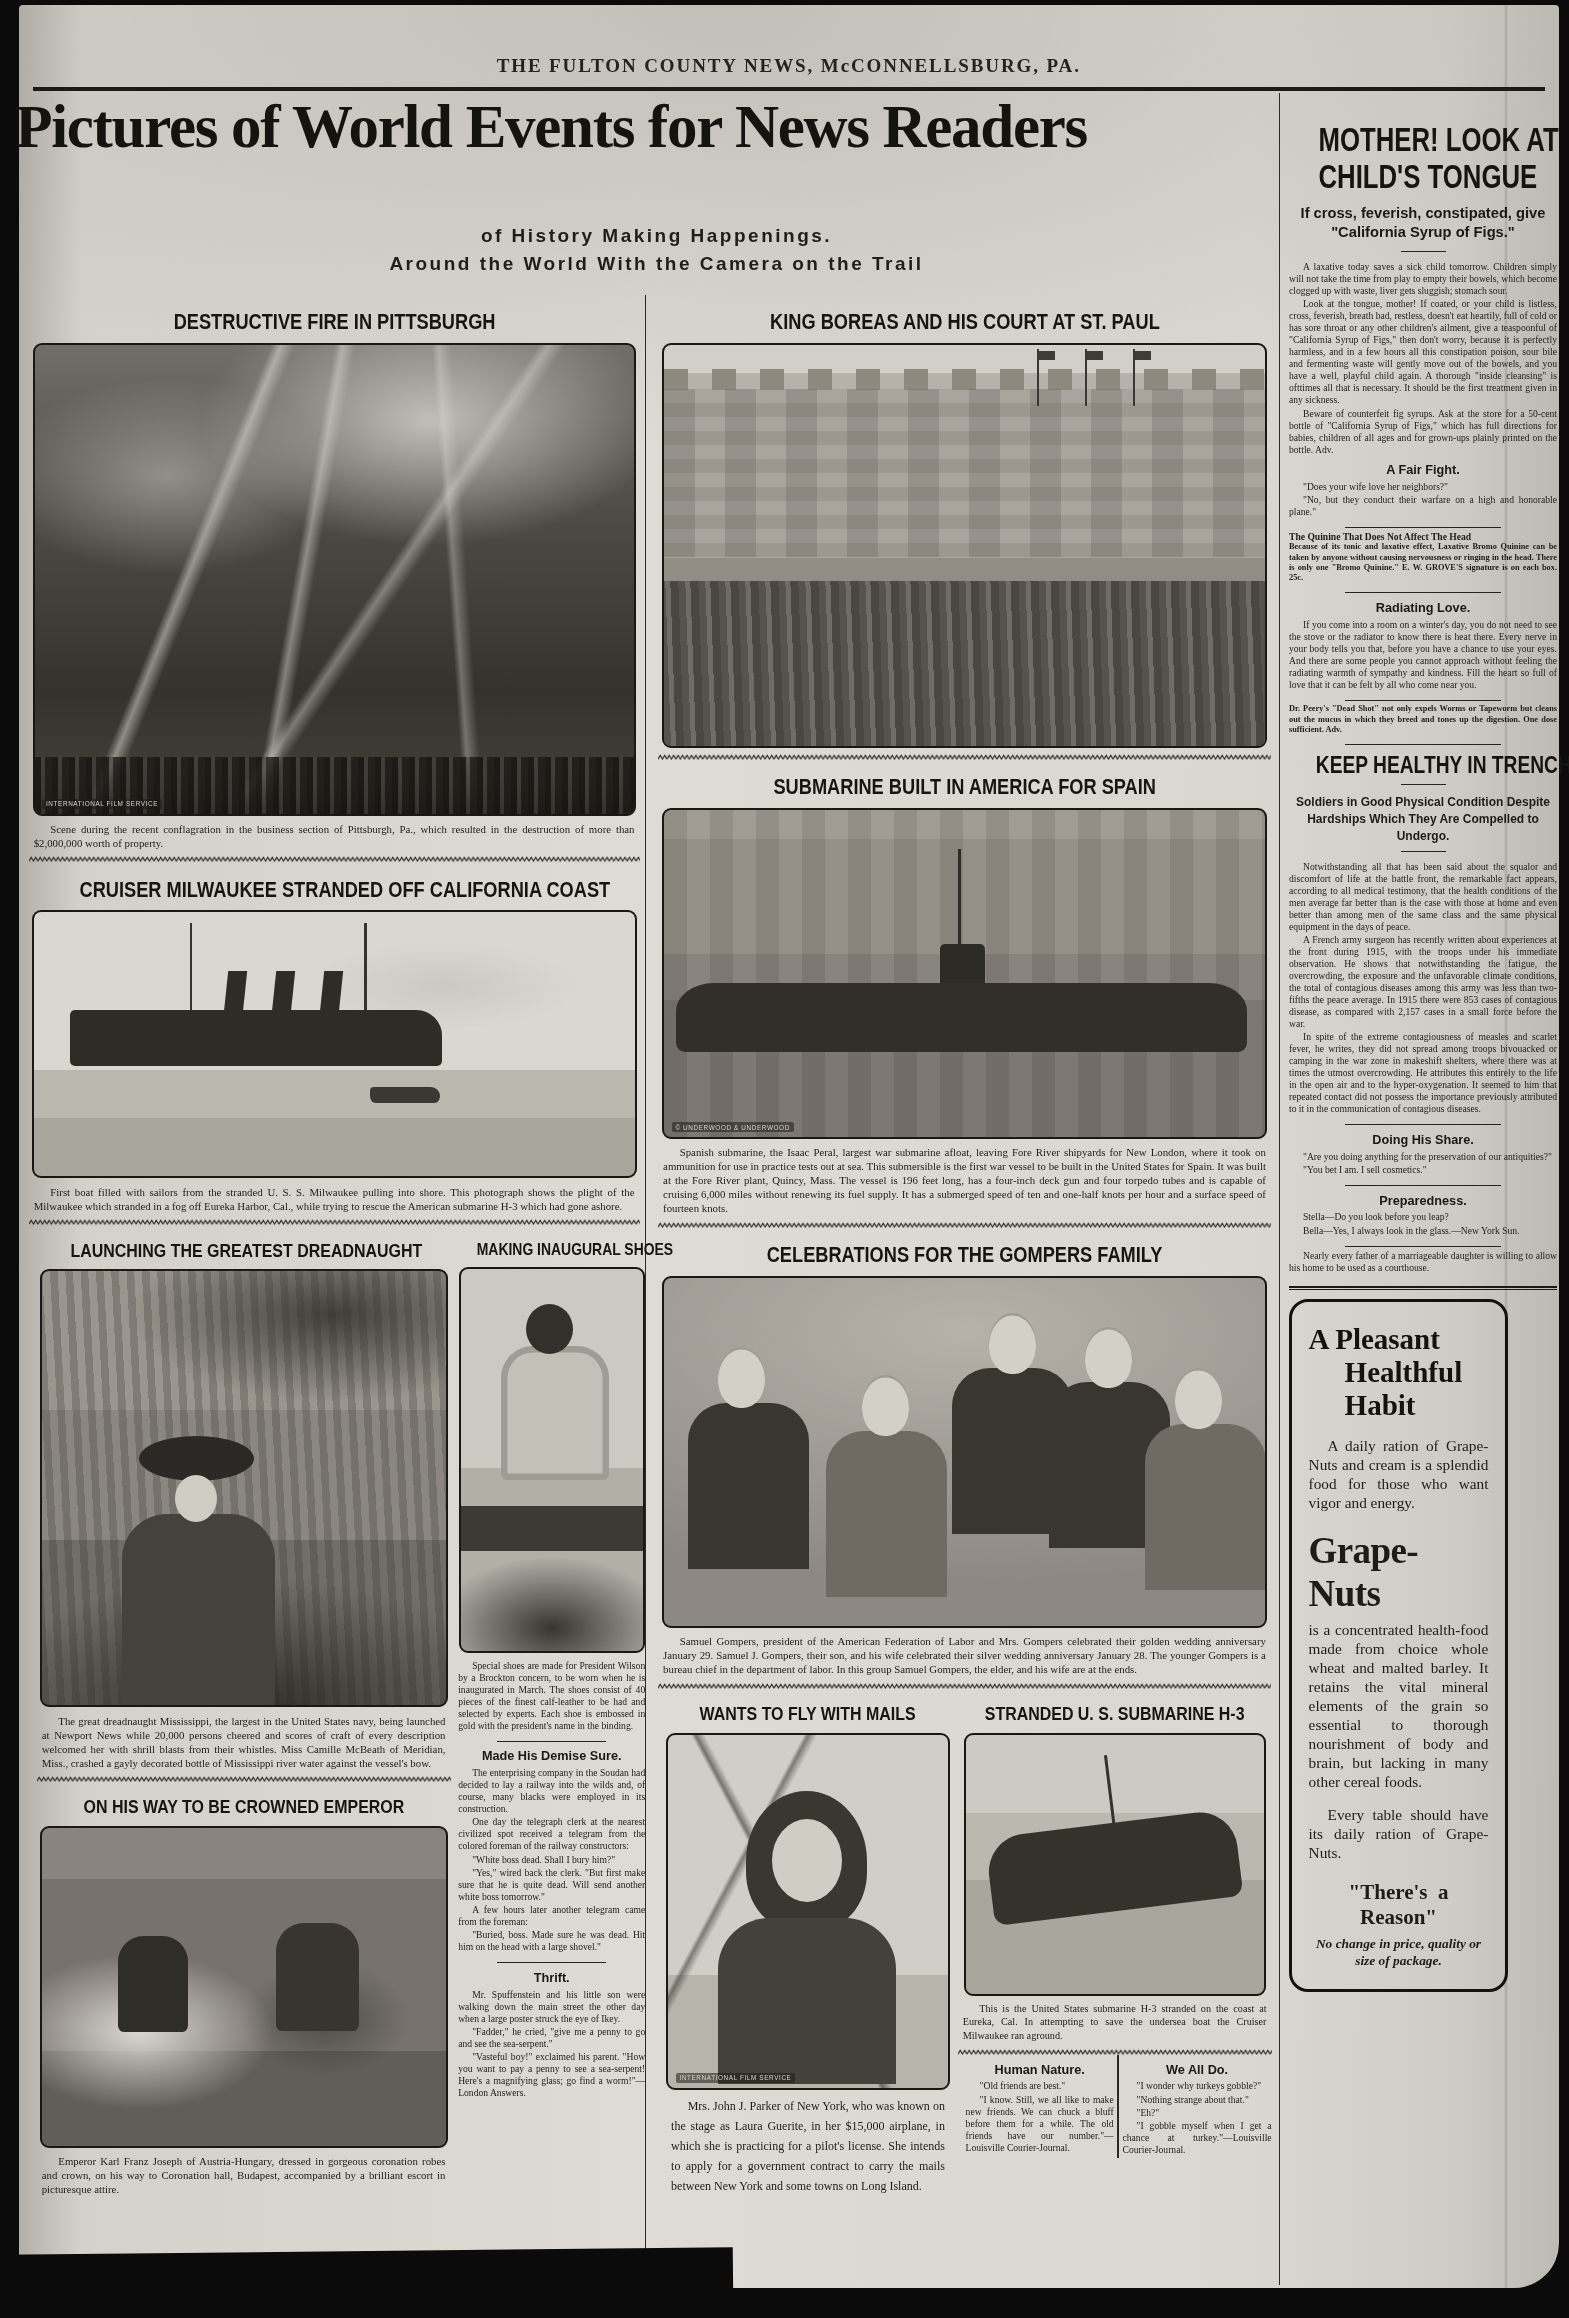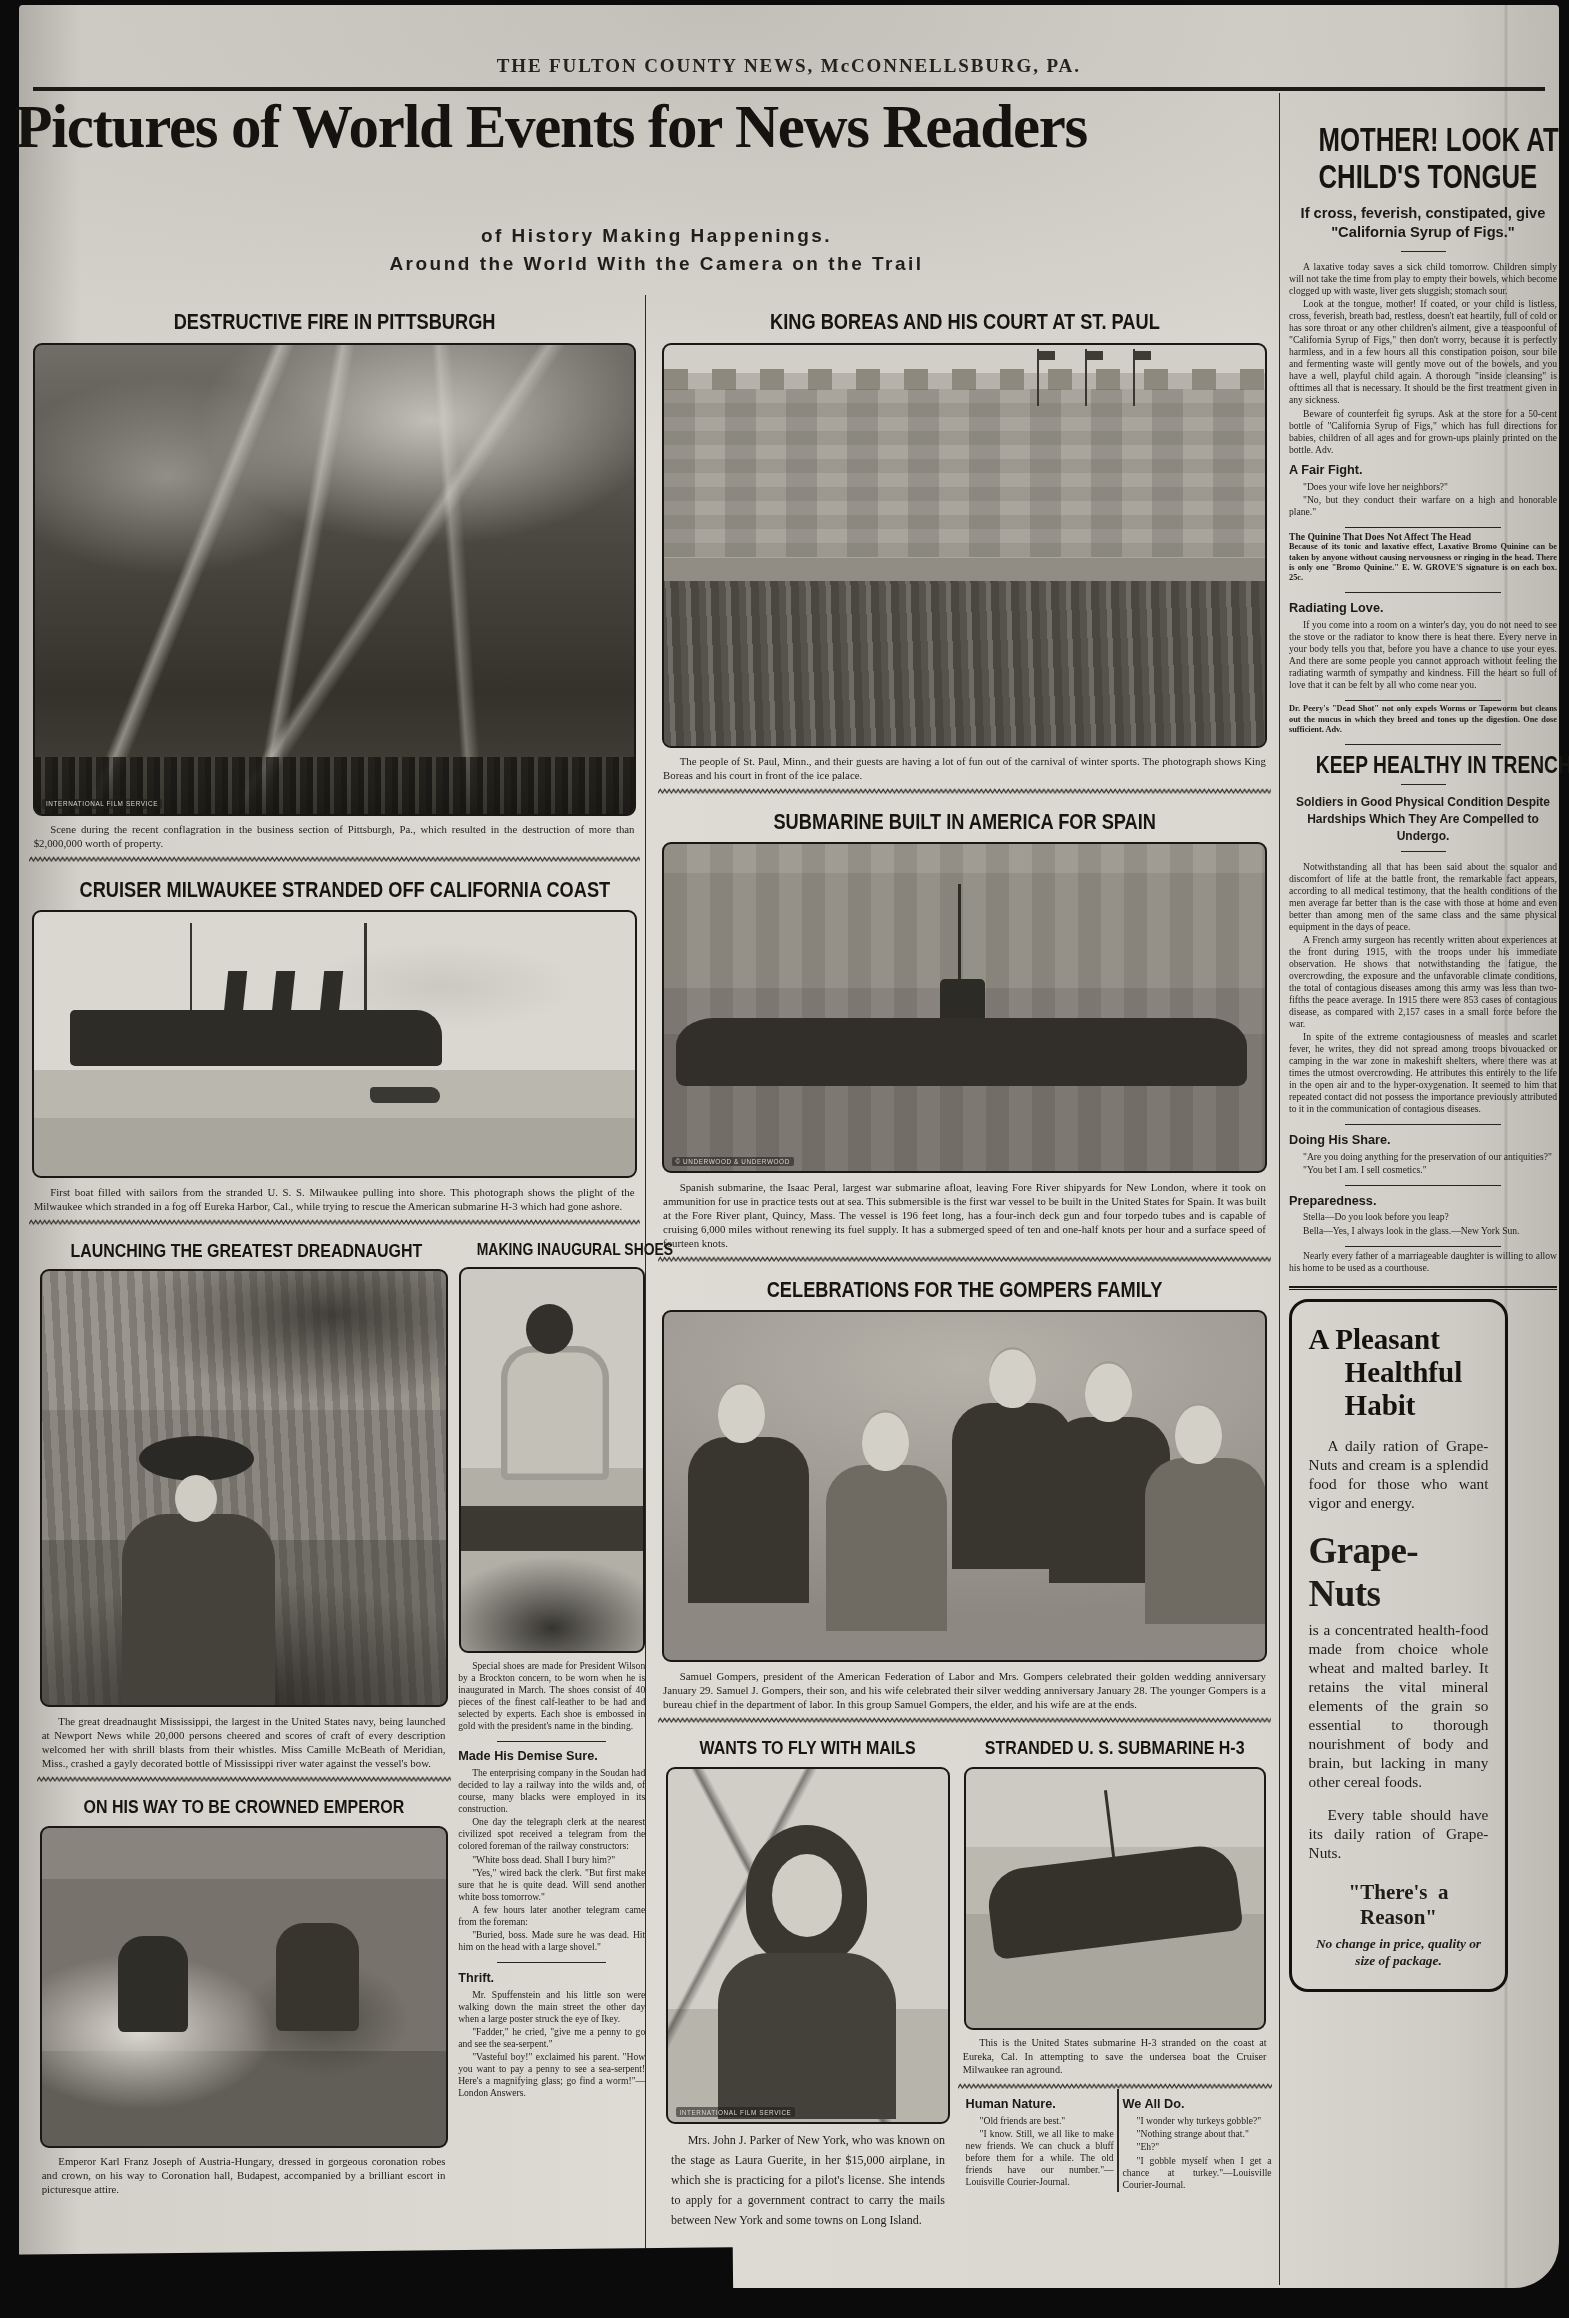--- a/index.html
+++ b/index.html
@@ -45,21 +45,21 @@
   .photo { position:relative; border:2.5px solid #1a1814; border-radius:9px;
     overflow:hidden; margin:2.5px auto 6.4px; }
   .ph-credit { position:absolute; left:7.6px; bottom:5.1px;
     font:6.4px "Liberation Sans", sans-serif; letter-spacing:0.6px; color:#d8d5ce;
     background:rgba(30,28,24,.55); padding:1.3px 3.8px; border-radius:1.9px; text-transform:uppercase; }
 
   .caption { font:10.8px/14px "Liberation Serif", serif; text-align:justify;
     text-indent:16.6px; margin:2.5px 5.1px 6.4px; }
   .body15 p, .bpara { font:9.6px/12px "Liberation Serif", serif; text-align:justify;
     text-indent:14px; margin:0 0 1.3px; }
-  .sec-title { font:bold 12.7px "Liberation Sans", sans-serif; text-align:left;
+  .sec-title { font:bold 12.7px "Liberation Sans", sans-serif; text-align:center;
     margin:7.6px 0 3.8px; color:#1b1915; }
   .srule { width:58%; margin:9px auto 3.8px; border-top:1.3px solid #26241f; }
   .drule { border-top:2.5px solid #1b1914; border-bottom:1.3px solid #1b1914; height:3.8px; margin:11.5px 0 9px; }
   .wavy { display:block; width:100%; height:6.4px; margin:6.4px 0 0; }
 
   .row { display:flex; align-items:flex-start;margin-left:8px; }
   .subdiv { width:1.3px; background:#2c2a25; align-self:stretch; margin:0 3.8px; }
 
   
   .ph-fire { width:603px; height:473px; background:
@@ -298,21 +298,20 @@
           <div class="flag"></div>
         </div>
       <div class="flagpole" style="left:70%">
           <div class="flag"></div>
         </div>
       <div class="flagpole" style="left:78%">
           <div class="flag"></div>
         </div>
       <div class="boreas-crowd"></div>
     </div>
-    <p class="caption">The people of St. Paul, Minn., and their guests are having a lot of fun out of the carnival of winter sports. The photograph shows King Boreas and his court in front of the ice palace.</p>
     <svg class="wavy" viewBox="0 0 962 10" width="613" height="6.4">
         <rect width="100%" height="10" fill="url(#zz)"></rect>
       </svg>
 
     <h2 class="art-hl"><span class="cond">SUBMARINE BUILT IN AMERICA FOR SPAIN</span></h2>
     <div class="photo ph-spain">
       <div class="sp-mast"></div>
       <div class="sp-tower"></div>
       <div class="sp-hull"></div>
       <div class="ph-credit">© UNDERWOOD &amp; UNDERWOOD</div>

